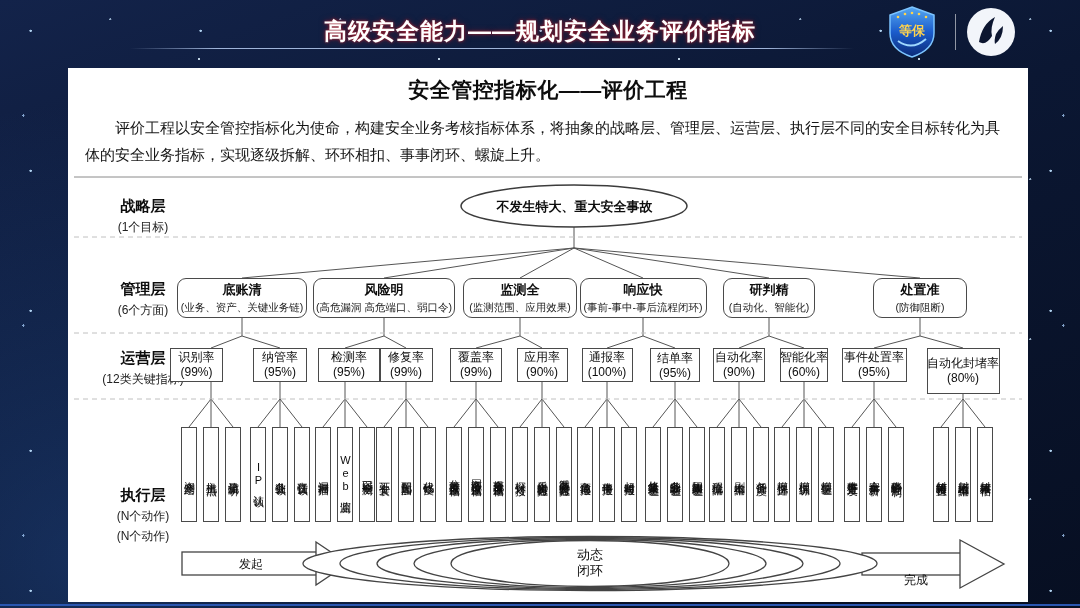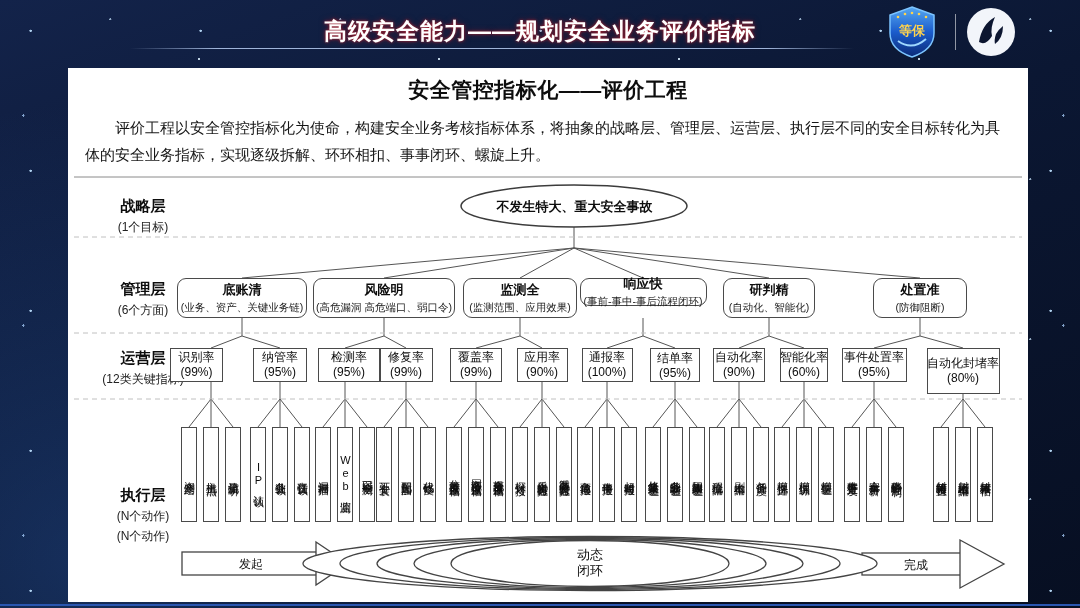--- a/index.html
+++ b/index.html
@@ -207,21 +207,21 @@
         <div class="mgmt-sub">(业务、资产、关键业务链)</div>
       </div>
       <div class="mgmt-box" style="left: 313px; top: 278px; width: 142px; height: 40px;">
         <div class="mgmt-title">风险明</div>
         <div class="mgmt-sub">(高危漏洞 高危端口、弱口令)</div>
       </div>
       <div class="mgmt-box" style="left: 463px; top: 278px; width: 114px; height: 40px;">
         <div class="mgmt-title">监测全</div>
         <div class="mgmt-sub">(监测范围、应用效果)</div>
       </div>
-      <div class="mgmt-box" style="left: 579.5px; top: 278px; width: 127px; height: 28px;">
+      <div class="mgmt-box" style="left: 579.5px; top: 278px; width: 127px; height: 40px;">
         <div class="mgmt-title">响应快</div>
         <div class="mgmt-sub">(事前-事中-事后流程闭环)</div>
       </div>
       <div class="mgmt-box" style="left: 723px; top: 278px; width: 92px; height: 40px;">
         <div class="mgmt-title">研判精</div>
         <div class="mgmt-sub">(自动化、智能化)</div>
       </div>
       <div class="mgmt-box" style="left: 873px; top: 278px; width: 94px; height: 40px;">
         <div class="mgmt-title">处置准</div>
         <div class="mgmt-sub">(防御阻断)</div>
@@ -314,15 +314,15 @@
       <div class="exec-box" style="left: 933px; top: 427px; width: 16px; height: 95px;">封堵策略设置</div>
       <div class="exec-box" style="left: 955px; top: 427px; width: 16px; height: 95px;">封堵剧本编排</div>
       <div class="exec-box" style="left: 977px; top: 427px; width: 16px; height: 95px;">封堵效果评估</div>
     </div>
 
   <div class="flow-label" style="left:182px;top:556px;width:138px">发起</div>
   <div class="flow-center">
     <div>动态</div>
     <div>闭环</div>
   </div>
-  <div class="flow-label" style="left:880px;top:557px;width:72px">完成</div>
+  <div class="flow-label" style="left:880px;top:572px;width:72px">完成</div>
 
 </div>
 
 </body></html>

